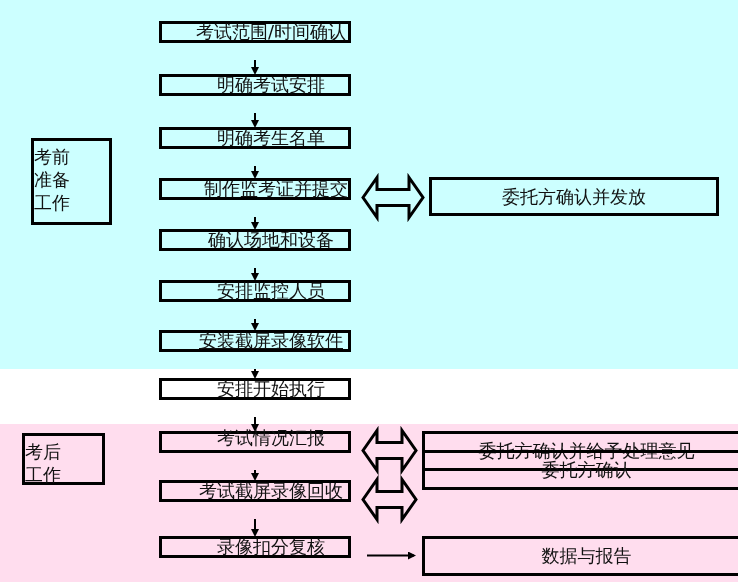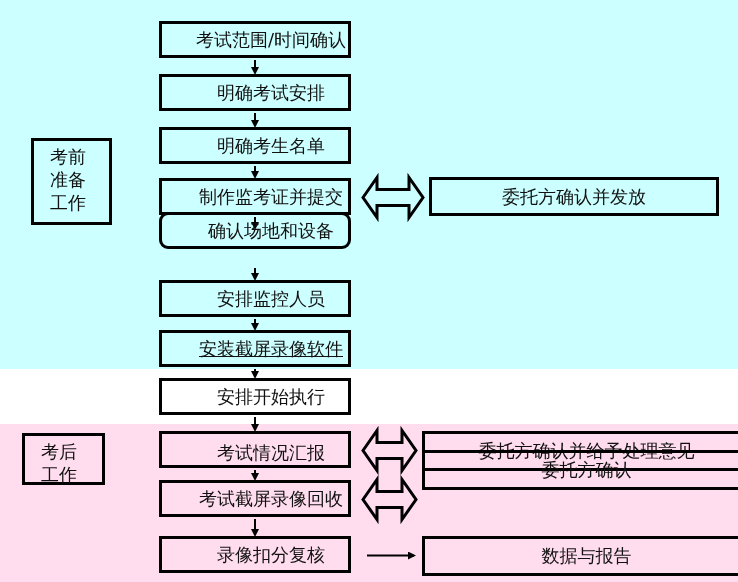--- a/index.html
+++ b/index.html
@@ -11,26 +11,26 @@
     .band { position: absolute; left: 0; width: 738px; }
     .band-pre { top: 0; height: 369px; background: #ccffff; }
     .band-mid { top: 369px; height: 55px; background: #ffffff; }
     .band-post { top: 424px; height: 158px; background: #ffddee; }
 
     .box {
       position: absolute; box-sizing: border-box;
       border: 3px solid #000; display: flex; align-items: center; justify-content: center;
       font-size: 18px; color: #111; white-space: nowrap;
     }
-    .step { left: 159px; width: 192px; height: 37px; padding-left: 32px; }
+    .step { left: 159px; width: 192px; height: 22px; padding-left: 32px; }
     .side { left: 429px; width: 290px; height: 39px; }
     .side2 { left: 422px; width: 329px; height: 40px; }
     .phase {
       justify-content: flex-start; align-items: flex-start;
-      padding: 4px 0 0 16px; font-size: 18px; line-height: 23px; white-space: normal;
+      padding: 4px 0 0 0; font-size: 18px; line-height: 23px; white-space: normal;
     }
     svg.overlay { position: absolute; left: 0; top: 0; }
   </style>
 </head>
 <body>
 
 <div class="band band-pre"></div>
 <div class="band band-mid"></div>
 <div class="band band-post"></div>
 
@@ -76,24 +76,24 @@
 
 <div class="box step" style="top:21px;">
     <span>考试范围/时间确认</span>
   </div>
 <div class="box step" style="top:74px;align-items:center;">
     <span>明确考试安排</span>
   </div>
 <div class="box step" style="top:127px;">
     <span>明确考生名单</span>
   </div>
-<div class="box step" style="top:178px;">
+<div class="box step" style="top:178px;justify-content:flex-end;">
     <span>制作监考证并提交</span>
   </div>
-<div class="box step" style="top:212px;border-radius:9px;">
+<div class="box step" style="top:229px;">
     <span>确认场地和设备</span>
   </div>
 <div class="box step" style="top:280px;">
     <span>安排监控人员</span>
   </div>
 <div class="box step" style="top:330px;text-decoration:underline;">
     <span>安装截屏录像软件</span>
   </div>
 <div class="box step" style="top:378px;">
     <span>安排开始执行</span>

